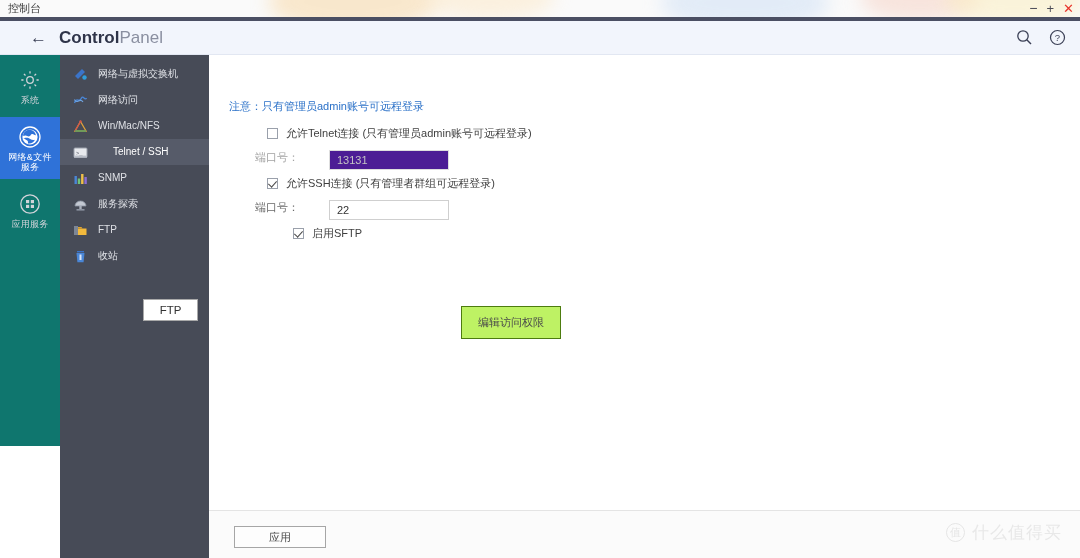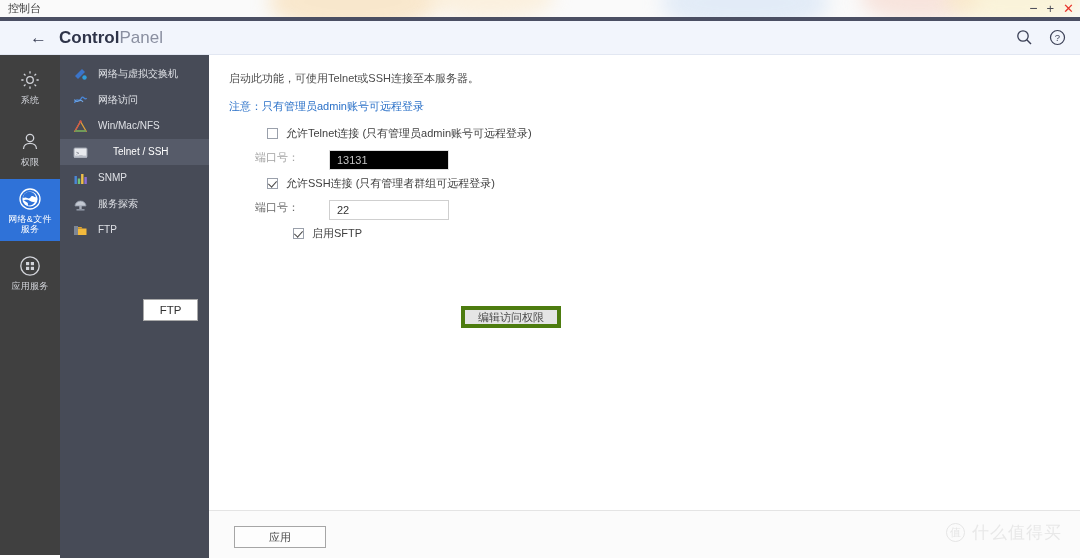--- a/index.html
+++ b/index.html
@@ -59,22 +59,22 @@
   .apptitle .b { font-weight: bold; color: #2f3449; text-align: right; }
   .apptitle .g { font-weight: normal; color: #8a8fa0; }
   .header-icons {
     margin-left: auto; margin-right: 14px;
     display: flex; align-items: center; gap: 16px;
   }
   .hicon { width: 17px; height: 17px; cursor: pointer; }
 
   
   .rail {
-    position: absolute; top: 55px; left: 0; width: 60px; height: 500px;
-    background: #404040;
+    position: absolute; top: 55px; left: 0; width: 60px; height: 391px;
+    background: #0f766e;
   }
   .rail-item {
     width: 60px; height: 62px;
     display: flex; flex-direction: column; align-items: center; justify-content: center;
     cursor: pointer; gap: 3px;
   }
   .rail-item.active { background: #2f72d8; }
   .rail-icon { width: 24px; height: 24px; display: block; }
   .rail-label {
     font-size: 9px; color: #d2d4da; text-align: center; line-height: 10px;
@@ -136,26 +136,26 @@
   .field-row { position: absolute; display: flex; align-items: flex-start; }
   .field-label {
     font-size: 11px; color: #6a6a6a; width: 74px; white-space: nowrap; line-height: 14px;
   }
   .field-label.dim { color: #a3a3a3; }
   .txtinput {
     width: 120px; height: 20px; border: 1px solid #cfcfcf; background: #fff;
     font-family: "Liberation Sans", sans-serif;
     font-size: 11px; color: #333; padding: 0 7px; outline: none;
   }
-  .txtinput.disabled { color: #c4c4c4; background: #000000; border-color: #dedede; }
+  .txtinput.disabled { color: #c4c4c4; background: #4c1d95; border-color: #dedede; }
 
   .editbtn {
     position: absolute; left: 252px; top: 251px;
-    width: 100px; height: 22px;
-    background: #e5e5e5; border: 4px solid #4d7c0f;
+    width: 100px; height: 33px;
+    background: #bef264; border: 1px solid #4d7c0f;
     font-family: "Liberation Sans", sans-serif;
     font-size: 11px; color: #4a4a4a; cursor: pointer;
   }
 
   
   .footer {
     position: absolute; top: 510px; left: 209px; width: 871px; height: 48px;
     background: #fbfbfb; border-top: 1px solid #e4e4e4;
   }
   .applybtn {
@@ -225,31 +225,20 @@
         <svg width="24" height="24" viewBox="0 0 24 24">
             <g fill="none" stroke="#d2d4da" stroke-width="1.3">
               <circle cx="12" cy="12" r="3.3"></circle>
               <path d="M12 3.3v2.2M12 18.5v2.2M3.3 12h2.2M18.5 12h2.2M5.9 5.9l1.6 1.6M16.5 16.5l1.6 1.6M18.1 5.9l-1.6 1.6M7.5 16.5l-1.6 1.6"></path>
             </g>
           </svg>
       </span>
       <span class="rail-label">系统</span>
     </div>
 
-    <div class="rail-item">
-      <span class="rail-icon">
-        <svg width="24" height="24" viewBox="0 0 24 24">
-            <g fill="none" stroke="#d2d4da" stroke-width="1.3">
-              <circle cx="12" cy="8" r="3.7"></circle>
-              <path d="M5.5 19c0-3.6 2.9-5.6 6.5-5.6s6.5 2 6.5 5.6"></path>
-            </g>
-          </svg>
-      </span>
-      <span class="rail-label">权限</span>
-    </div>
 
     <div class="rail-item active">
       <span class="rail-icon">
         <svg width="24" height="24" viewBox="0 0 24 24">
           <circle cx="12" cy="12" r="10" fill="none" stroke="#ffffff" stroke-width="1.3"></circle>
           <circle cx="12" cy="12" r="7.6" fill="#ffffff"></circle>
           <path d="M6 11c2.5-1.5 3.5 1 5.5.3 1.5-.5 1-2.5 3-2.3 1.3.1 2 1.3 3.4 1.2-.6-3.2-3.4-5.4-6.4-5.4C8 4.8 5.4 7.4 5 10.6z" fill="#2f72d8"></path>
           <path d="M5.2 13.2c1.4.2 2.2 1.4 3.6 2 1.2.5 1.5 1.8 1 3.2 2.9.7 6-1 7.2-3.6-1.7.6-3.5.2-4.8-.8-1.4-1-3.1-1.6-4.6-1.2z" fill="#2f72d8"></path>
         </svg>
       </span>
@@ -346,27 +335,36 @@
       <span class="side-icon">
         <svg width="15" height="15" viewBox="0 0 15 15">
             <rect x="1" y="3" width="4" height="9" fill="#7d8696"></rect>
             <path d="M5 5.5 h8.5 v6.5 h-8.5 z" fill="#f2b93c"></path>
             <path d="M5 4 h3.5 l1 1.5 H5 z" fill="#e0a42c"></path>
           </svg>
       </span>
       <span class="side-label">FTP</span>
     </div>
 
+    <div class="side-item">
+      <span class="side-icon">
+        <svg width="15" height="15" viewBox="0 0 15 15">
+            <rect x="4" y="2" width="7" height="1.4" fill="#3b74c9"></rect>
+            <path d="M3.5 4 h8 l-.9 9.2 h-6.2 z" fill="#4a86d6"></path>
+            <rect x="6.5" y="5.5" width="2" height="5.5" fill="#d8e4f5"></rect>
+          </svg>
+      </span>
+      <span class="side-label">收站</span>
+    </div>
 
     <div class="tooltip">FTP</div>
   </div>
 
   <div class="content">
 
-    <div class="intro">启动此功能，可使用Telnet或SSH连接至本服务器。</div>
     <div class="note">注意：只有管理员admin账号可远程登录</div>
 
     <div class="row-check" style="left:20px; top:71px;">
       <span class="cbox"></span>
       <span class="cb-label">允许Telnet连接 (只有管理员admin账号可远程登录)</span>
     </div>
 
     <div class="field-row" style="left:46px; top:95px;">
       <span class="field-label dim">端口号：</span>
       <input class="txtinput disabled" type="text" disabled="" value="13131" style="">

